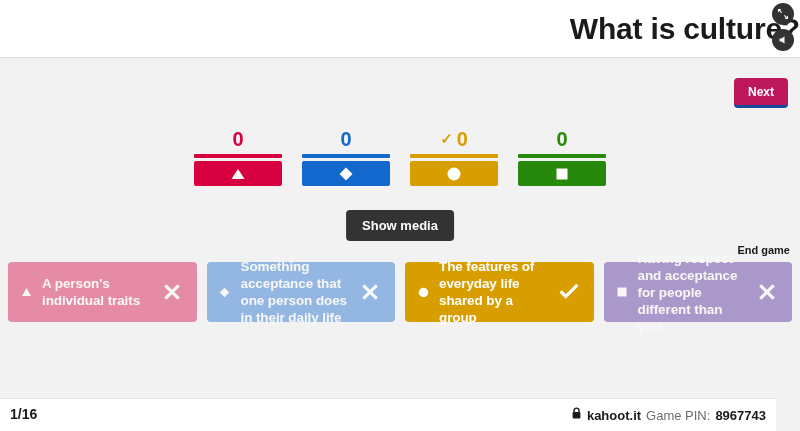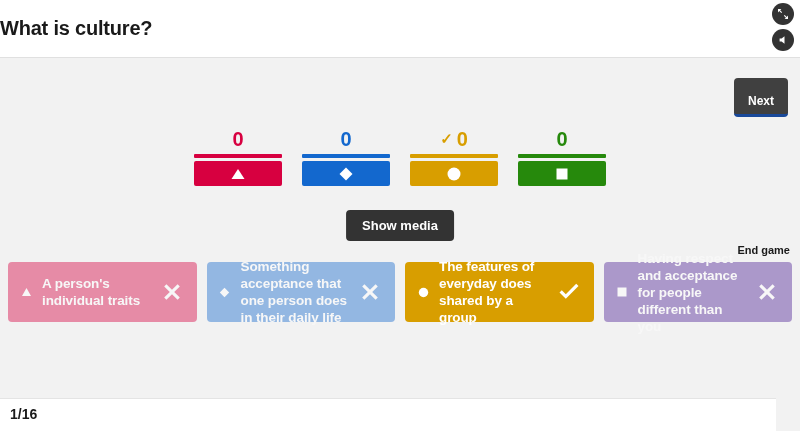--- a/index.html
+++ b/index.html
@@ -24,22 +24,22 @@
     background: #ffffff;
     border-bottom: 1px solid #e0e0e0;
     box-sizing: border-box;
   }
   .question-title {
     position: absolute;
     left: 0; top: 0;
     width: 800px;
     height: 57px;
     line-height: 57px;
-    text-align: left;
-    font-size: 20px;
+    text-align: right;
+    font-size: 30px;
     font-weight: bold;
     color: #1a1a1a;
     letter-spacing: -0.2px;
   }
   .header-icons {
     position: absolute;
     right: 6px;
     top: 3px;
     display: flex;
     flex-direction: column;
@@ -62,29 +62,29 @@
     left: 0; top: 58px;
     width: 800px;
     height: 340px;
     background: #f2f2f2;
   }
 
   .next-button {
     position: absolute;
     right: 12px;
     top: 20px;
-    background: #404040;
+    background: #be185d;
     border: none;
     border-bottom: 3px solid #19499a;
     border-radius: 4px;
     color: #ffffff;
     font-family: "Liberation Sans", sans-serif;
     font-size: 12px;
     font-weight: bold;
-    padding: 16px 14px 6px 14px;
+    padding: 7px 14px 6px 14px;
     cursor: pointer;
   }
 
   
   .bars {
     position: absolute;
     left: 0;
     top: 70px;
     width: 800px;
     display: flex;
@@ -343,21 +343,21 @@
         </svg>
       </span>
     </div>
 
     <div class="tile" style="background:#d89e00">
       <span class="tile-shape">
         <svg width="11" height="11" viewBox="0 0 11 11" aria-hidden="true">
             <circle cx="5.5" cy="5.5" r="4.7" fill="#ffffff"></circle>
           </svg>
       </span>
-      <span class="tile-text">The features of everyday does shared by a group</span>
+      <span class="tile-text">The features of everyday life shared by a group</span>
       <span class="tile-mark">
         <svg width="24" height="22" viewBox="0 0 24 22" aria-hidden="true">
           <path d="M2.5 11.5 8.8 17.8 21.5 5.1l-2.3-2.3L8.8 13.2 4.8 9.2z" fill="#ffffff"></path>
         </svg>
       </span>
     </div>
 
     <div class="tile dim" style="background:#4c1d95">
       <span class="tile-shape">
         <svg width="10" height="10" viewBox="0 0 10 10" aria-hidden="true">
@@ -370,13 +370,24 @@
           <path d="M5.4 3.2 11 8.8l5.6-5.6 2.2 2.2L13.2 11l5.6 5.6-2.2 2.2L11 13.2l-5.6 5.6-2.2-2.2L8.8 11 3.2 5.4z" fill="#ffffff"></path>
         </svg>
       </span>
     </div>
 
   </div>
 </div>
 
 <div class="footer">
   <div class="counter">1/16</div>
+  <div class="pin-area">
+    <span>
+      <svg width="11" height="13" viewBox="0 0 11 13" aria-hidden="true">
+        <path d="M3 5V3.6A2.5 2.5 0 0 1 8 3.6V5" fill="none" stroke="#1a1a1a" stroke-width="1.4"></path>
+        <rect x="1.6" y="5" width="7.8" height="6.6" rx="1" fill="#1a1a1a"></rect>
+      </svg>
+    </span>
+    <span class="pin-brand">kahoot.it</span>
+    <span class="pin-label">Game PIN:</span>
+    <span class="pin-value">8967743</span>
+  </div>
 </div>
 
 </body></html>

